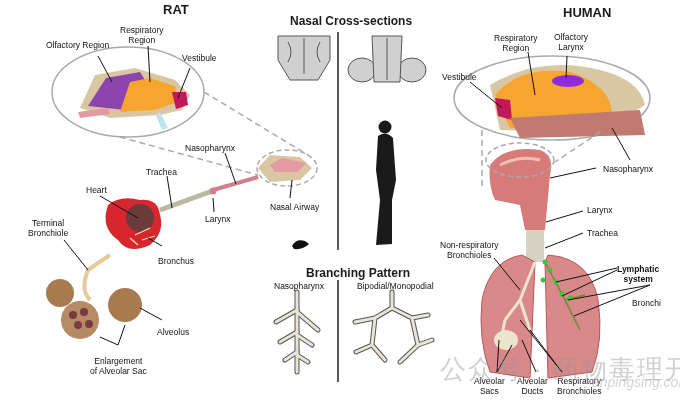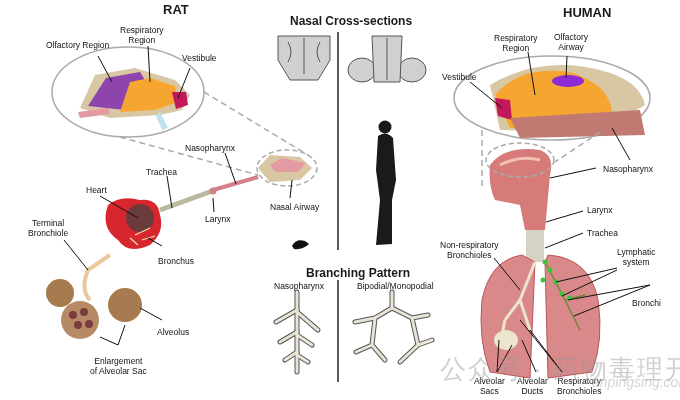--- a/index.html
+++ b/index.html
@@ -177,28 +177,28 @@
 <div class="lbl" style="left:157px; top:327px;">Alveolus</div>
 <div class="lbl" style="left:90px; top:356px; white-space:pre;">Enlargement
 of Alveolar Sac</div>
 
 <div class="lbl" style="left:274px; top:281px;">Nasopharynx</div>
 <div class="lbl" style="left:357px; top:281px;">Bipodial/Monopodial</div>
 
 <div class="lbl" style="left:494px; top:33px; white-space:pre;">Respiratory
 Region</div>
 <div class="lbl" style="left:554px; top:32px; white-space:pre;">Olfactory
-Airway</div>
+Larynx</div>
 <div class="lbl" style="left:442px; top:72px;">Vestibule</div>
 <div class="lbl" style="left:603px; top:164px;">Nasopharynx</div>
 <div class="lbl" style="left:587px; top:205px;">Larynx</div>
 <div class="lbl" style="left:587px; top:228px;">Trachea</div>
 <div class="lbl" style="left:440px; top:240px; white-space:pre;">Non-respiratory
 Bronchioles</div>
-<div class="lbl" style="left:617px; top:247px; white-space:pre;">Lymphatic
+<div class="lbl" style="left:617px; top:264px; white-space:pre;font-weight:bold;">Lymphatic
 system</div>
 <div class="lbl" style="left:632px; top:298px;">Bronchi</div>
 <div class="lbl" style="left:474px; top:376px; white-space:pre;">Alveolar
 Sacs</div>
 <div class="lbl" style="left:517px; top:376px; white-space:pre;">Alveolar
 Ducts</div>
 <div class="lbl" style="left:557px; top:376px; white-space:pre;">Respiratory
 Bronchioles</div>
 
 <div class="wm" style="left:440px; top:352px;">公众号 · 药物毒理开发</div>

